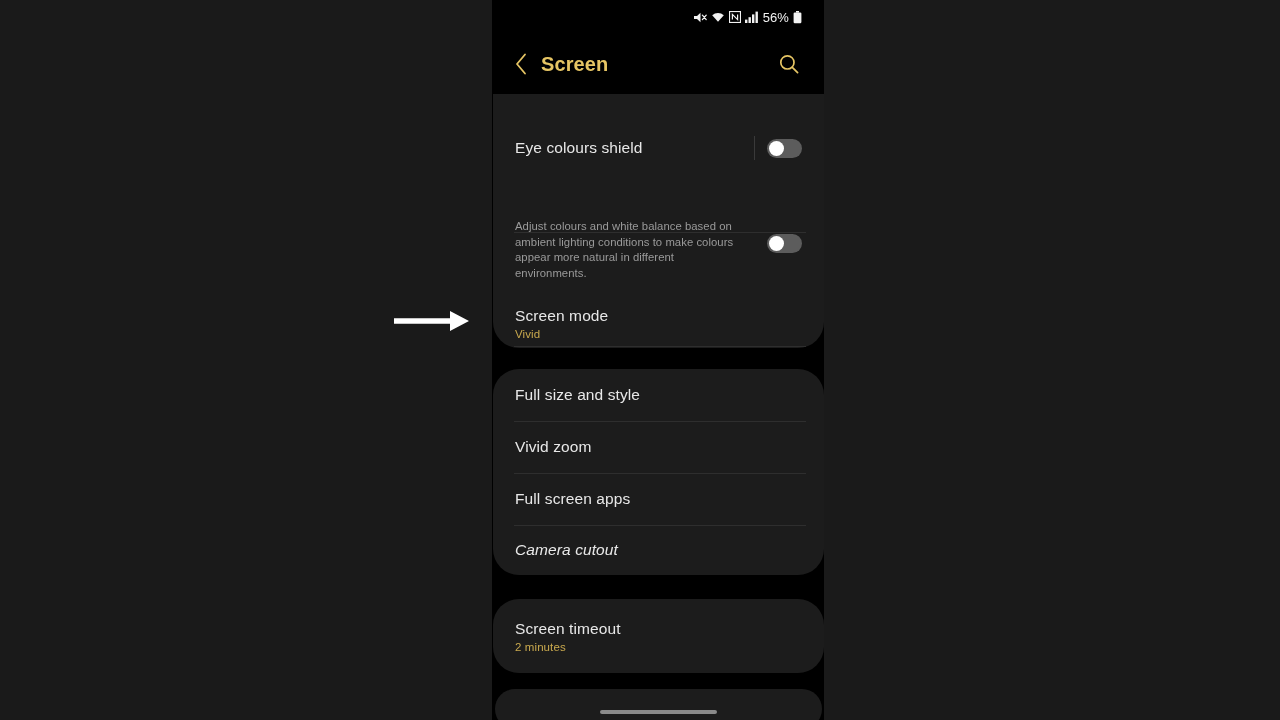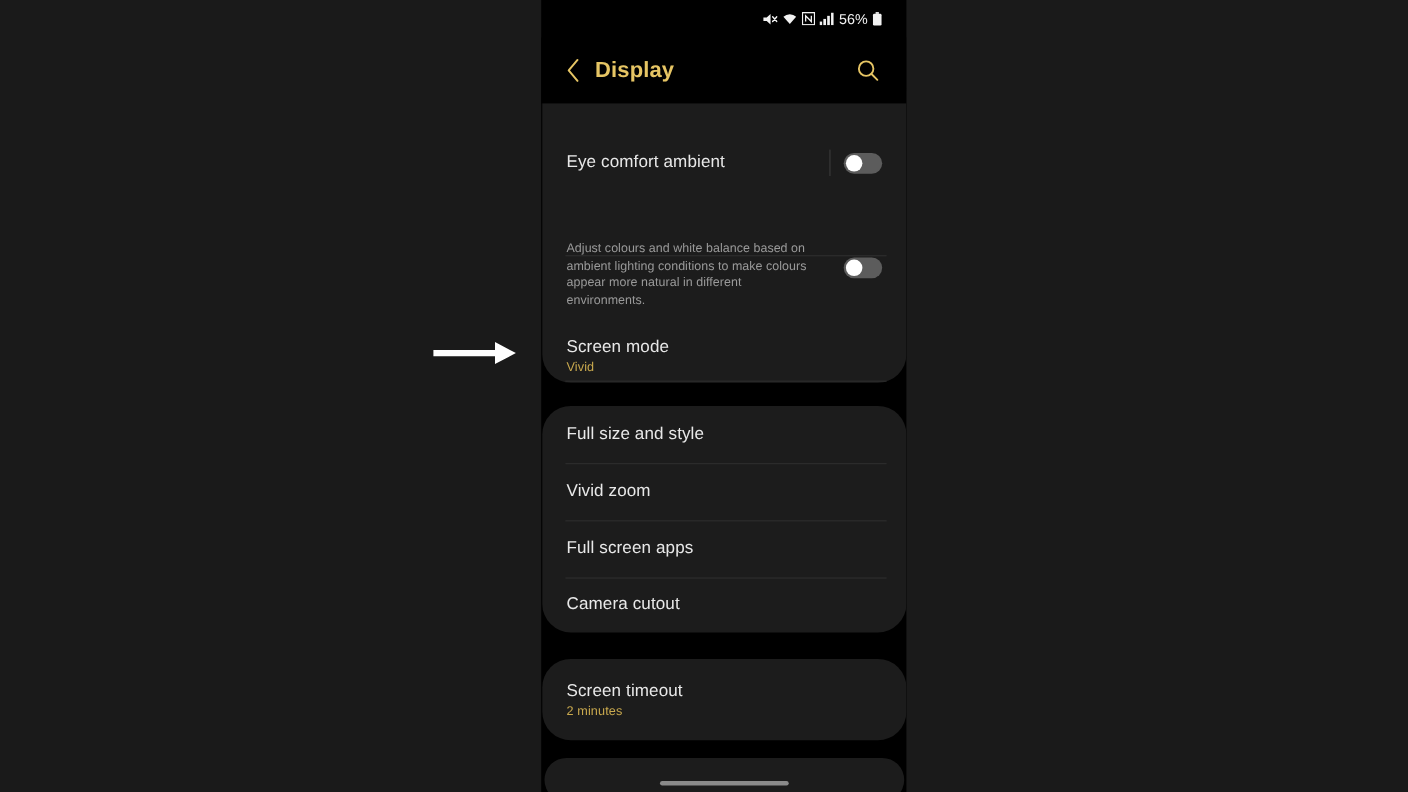--- a/index.html
+++ b/index.html
@@ -222,36 +222,36 @@
       </svg>
     </div>
   </div>
 
   <div id="app-bar">
     <div id="back-button">
       <svg width="13" height="22" viewBox="0 0 13 22">
         <path d="M10 1.5 L2 11 L10 20.5" stroke="#e6c564" stroke-width="1.8" fill="none" stroke-linecap="round" stroke-linejoin="round"></path>
       </svg>
     </div>
-    <div id="page-title">Display</div>
+    <div id="page-title">Screen</div>
     <div id="search-button">
       <svg width="22" height="22" viewBox="0 0 22 22">
         <circle cx="9.4" cy="9.4" r="6.6" fill="none" stroke="#e6c564" stroke-width="1.7"></circle>
         <path d="M14.3 14.3 L19.6 19.6" stroke="#e6c564" stroke-width="1.7" stroke-linecap="round"></path>
       </svg>
     </div>
   </div>
 
   <div id="content">
 
     <div class="card" style="top:-36px; height:290px;">
 
       <div class="row" style="height:64px; margin-top:58px;">
         <div class="row-texts">
-          <div class="row-title">Eye comfort ambient</div>
+          <div class="row-title">Eye colours shield</div>
         </div>
         <div class="toggle-wrap">
           <div class="toggle-sep"></div>
           <div class="toggle">
             <div class="knob"></div>
           </div>
         </div>
       </div>
       <div class="divider" style="top:174px;"></div>
 
@@ -291,21 +291,21 @@
       </div>
       <div class="divider" style="top:104px;"></div>
 
       <div class="row" style="height:52px;">
         <div class="row-texts">
           <div class="row-title">Full screen apps</div>
         </div>
       </div>
       <div class="divider" style="top:156px;"></div>
 
-      <div class="row" style="height:50px;">
+      <div class="row" style="height:50px;font-style:italic;">
         <div class="row-texts">
           <div class="row-title">Camera cutout</div>
         </div>
       </div>
     </div>
 
     <div class="card" style="top:505px; height:74px;">
       <div class="row" style="height:74px;">
         <div class="row-texts">
           <div class="row-title">Screen timeout</div>

